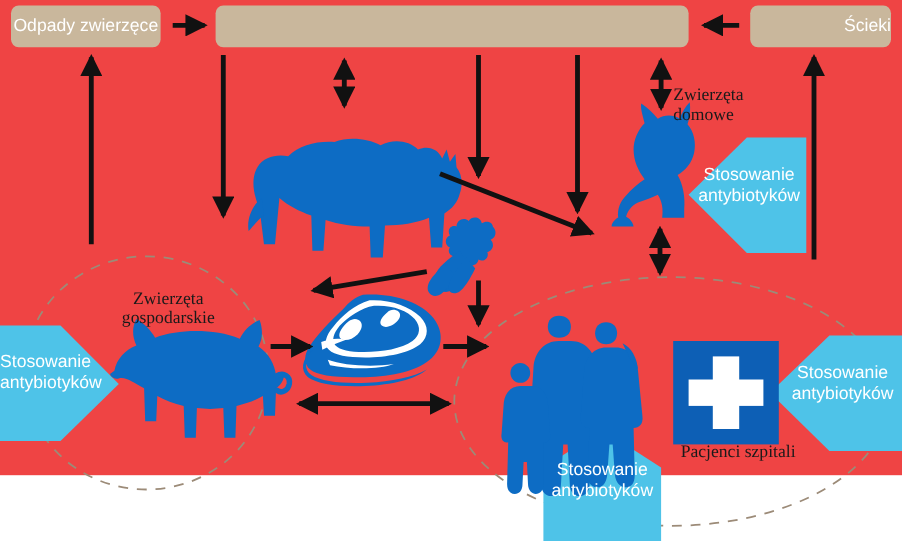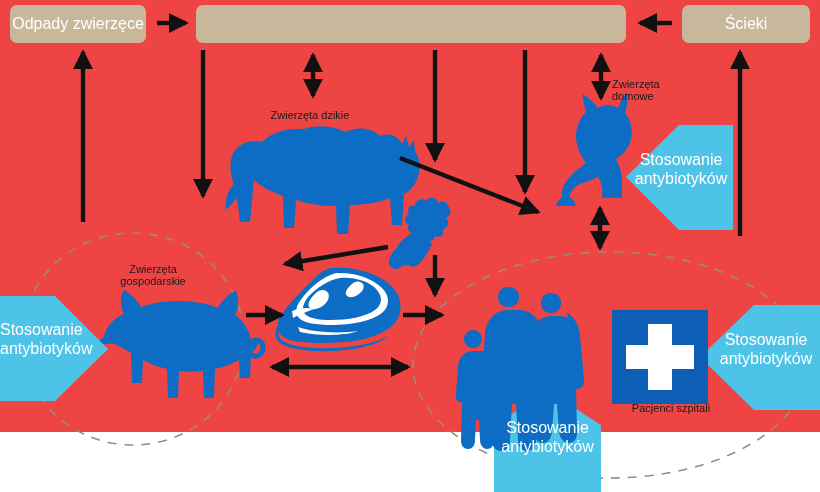--- a/index.html
+++ b/index.html
@@ -3,22 +3,22 @@
 <meta charset="utf-8">
 <style>
   html,body{margin:0;padding:0;background:#ffffff;}
   body{width:820px;height:492px;overflow:hidden;
        font-family:"Liberation Sans","DejaVu Sans",sans-serif;}
   #stage{position:relative;width:820px;height:432px;background:#ef4444;padding-left:40px;}
   svg.layer{position:absolute;left:0;top:0;width:820px;height:492px;}
   #svg-shapes{z-index:1;}
   #svg-icons{z-index:2;}
   #svg-arrows{z-index:3;}
-  .lbl{position:absolute;z-index:4;color:#1a1a1a;font-size:11px;line-height:1.12;
-       text-align:center;white-space:pre-line;font-family:Liberation Sans, sans-serif;}
+  .lbl{position:absolute;z-index:4;color:#1a1a1a;font-size:16px;line-height:1.12;
+       text-align:center;white-space:pre-line;font-family:Liberation Serif, serif;}
   .boxlbl{position:absolute;z-index:4;color:#ffffff;font-size:16px;text-align:center;
           white-space:nowrap;font-family:"Liberation Sans","DejaVu Sans",sans-serif;}
   .abx{position:absolute;z-index:4;color:#ffffff;font-size:16px;line-height:1.2;
        text-align:center;white-space:pre-line;font-family:"Liberation Sans","DejaVu Sans",sans-serif;}
 </style>
 </head>
 <body>
 
 <div id="stage">
 
@@ -241,23 +241,22 @@
       <line x1="388" y1="247" x2="285" y2="264" marker-end="url(#ah)"></line>
       <line x1="435" y1="255" x2="435" y2="295" marker-end="url(#ah)"></line>
       <line x1="246" y1="315" x2="282" y2="315" marker-end="url(#ah)"></line>
       <line x1="403" y1="315" x2="442" y2="315" marker-end="url(#ah)"></line>
       <line x1="272" y1="367" x2="408" y2="367" marker-start="url(#ah)" marker-end="url(#ah)"></line>
       <line x1="600" y1="208" x2="600" y2="248" marker-start="url(#ah)" marker-end="url(#ah)"></line>
     </g>
   </svg>
 
   <div class="boxlbl" style="left:10px;top:15px;width:136px;">Odpady zwierzęce</div>
-  <div class="boxlbl" style="left:682px;top:15px;width:128px;">Ścieki</div>
-
-  <div class="lbl" style="left:240px;top:109px;width:140px;">Zwierzęta dzikie</div>
+  <div class="boxlbl" style="left:682px;top:15px;width:128px;text-align:right;">Ścieki</div>
+
   <div class="lbl" style="left:612px;top:78px;width:110px;text-align:left;">Zwierzęta
 domowe</div>
   <div class="lbl" style="left:78px;top:263px;width:150px;">Zwierzęta
 gospodarskie</div>
   <div class="lbl" style="left:601px;top:402px;width:140px;">Pacjenci szpitali</div>
 
   <div class="abx" style="left:629px;top:150px;width:104px;">Stosowanie
 antybiotyków</div>
   <div class="abx" style="left:0px;top:320px;width:110px;text-align:left;">Stosowanie
 antybiotyków</div>

